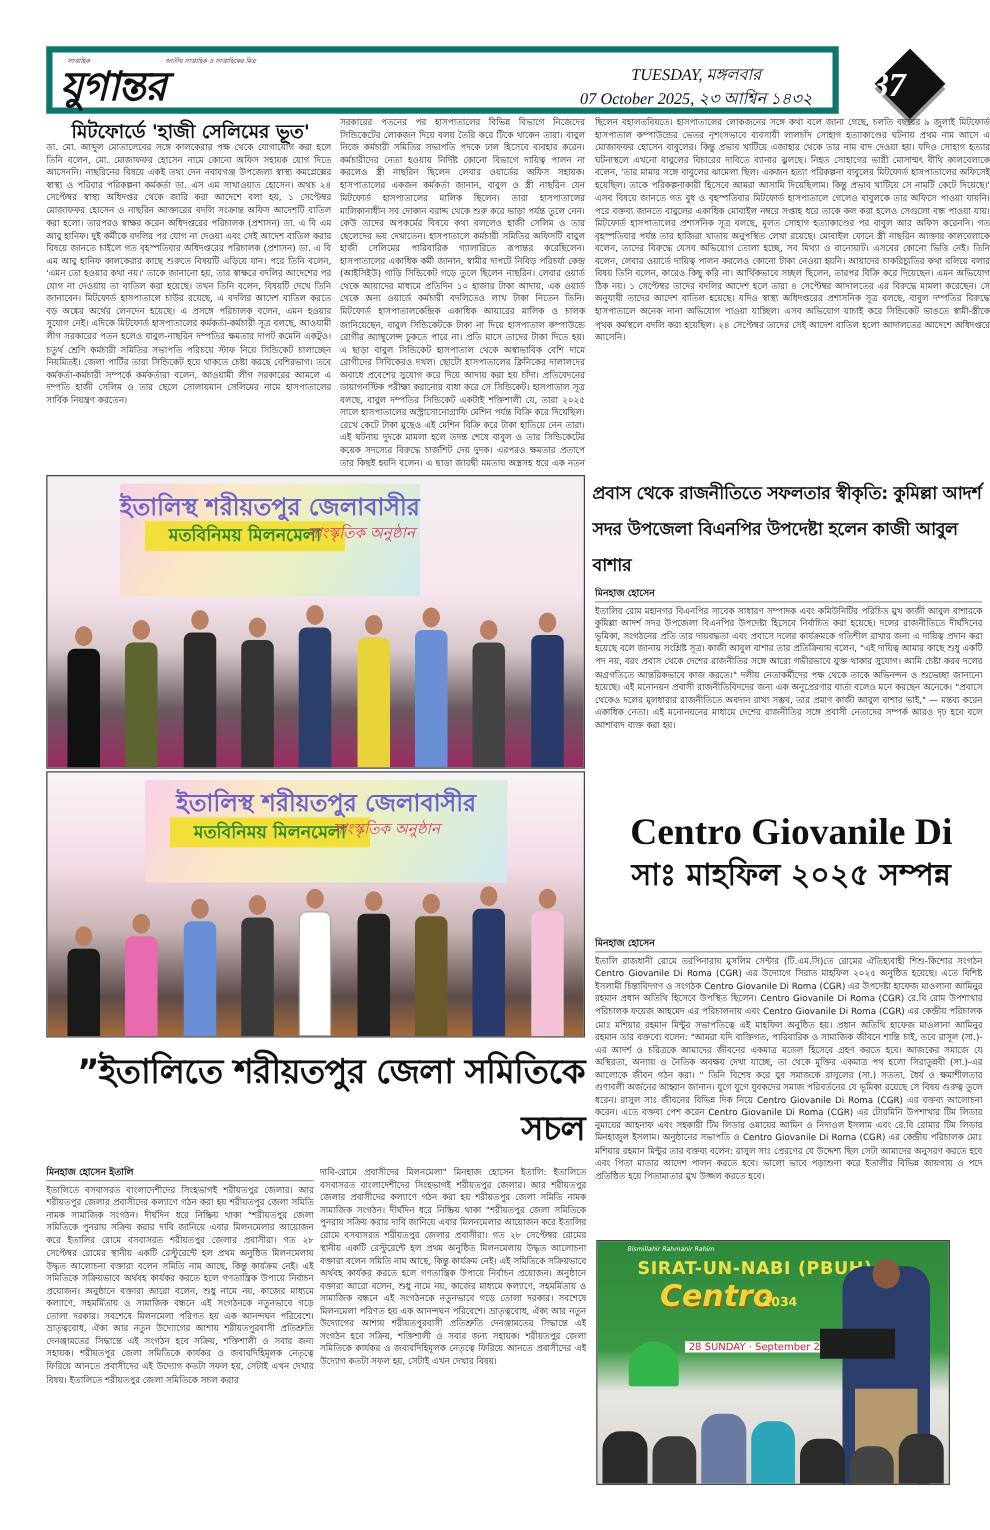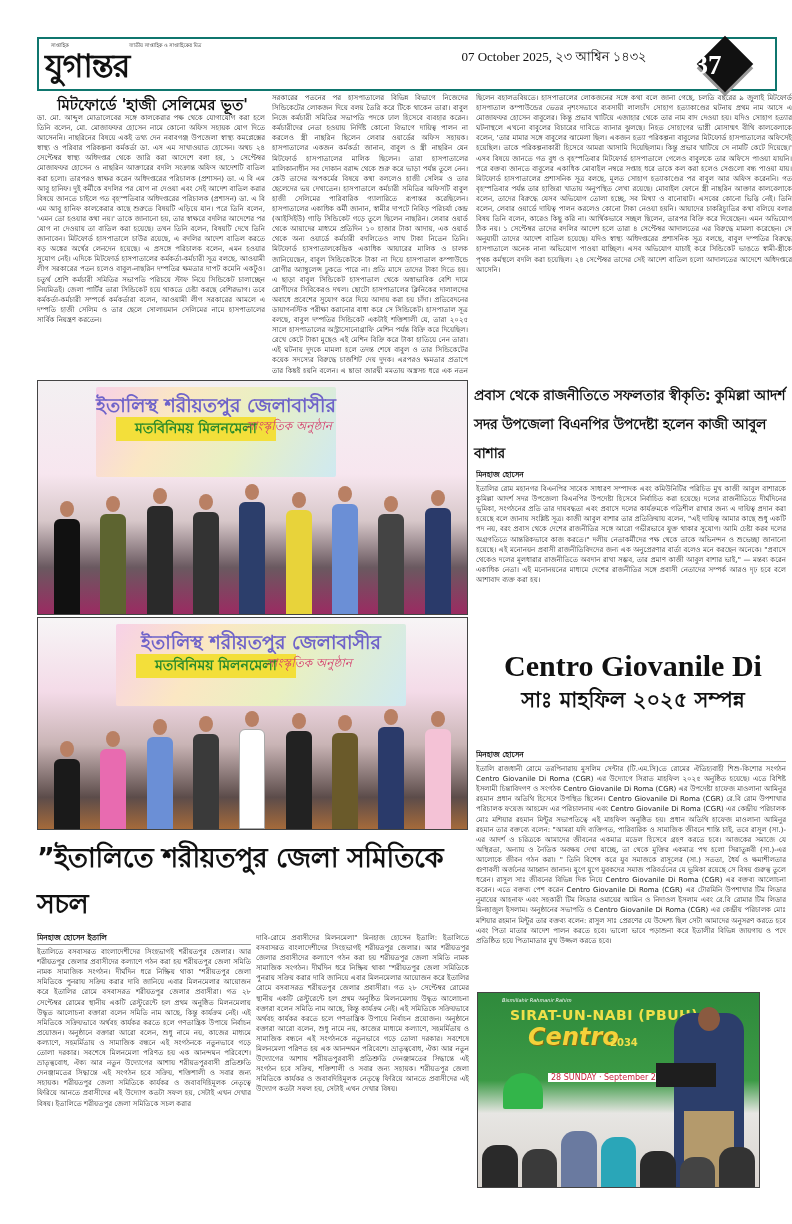--- a/index.html
+++ b/index.html
@@ -1,21 +1,21 @@
 <!DOCTYPE html>
 <html><head>
 <meta charset="utf-8">
 <style>
   * { box-sizing: border-box; margin: 0; padding: 0; }
   html, body { width: 792px; height: 1224px; background: #ffffff; overflow: hidden; }
   body { position: relative; font-family: "DejaVu Sans", sans-serif; color: #111; }
 
   .masthead {
-    position: absolute; left: 37px; top: 37px; width: 740px; height: 54px;
-    border: 2px solid #0f766e; background: #fff;
+    position: absolute; left: 37px; top: 37px; width: 634px; height: 54px;
+    border: 5px solid #0f766e; background: #fff; font-style: italic;
   }
   .logo-wrap { position: absolute; left: 6px; top: 3px; width: 200px; height: 46px; }
   .logo-small-left { position: absolute; left: 6px; top: 0; font-size: 5px; color: #222; }
   .logo-small-right { position: absolute; left: 84px; top: 0; font-size: 5px; color: #222; }
   .logo-text {
     position: absolute; left: 0; top: 4px; font-family: "DejaVu Serif", serif;
     font-size: 32px; font-weight: bold; letter-spacing: -1px; color: #111;
     transform: scaleY(1.0); line-height: 40px;
   }
   .dateline { position: absolute; left: 395px; top: 8px; width: 240px; text-align: center;
@@ -51,31 +51,31 @@
     font-size: 19px; color: #6f63c9; font-weight: bold; }
   .banner-sub { position: absolute; left: 20px; top: 30px; font-size: 14px; font-weight: bold; color: #2a8a2a;
     background: #f3df3a; padding: 0 19px; }
   .banner-script { position: absolute; left: 150px; top: 30px; font-size: 12px; color: #d43b6b; font-style: italic; }
   .people { position: absolute; left: 0; right: 0; bottom: 0; height: 62%;
     display: flex; align-items: flex-end; justify-content: space-around; padding: 0 6px; }
   .person { width: 26px; border-radius: 12px 12px 2px 2px; }
   .person .head { width: 14px; height: 16px; border-radius: 50%; background: #b98064; margin: 0 auto 2px; }
   .person .body { width: 26px; border-radius: 6px 6px 0 0; }
 
-  .headline-big { position: absolute; left: 37px; top: 835px; width: 431px; text-align: left;
+  .headline-big { position: absolute; left: 37px; top: 835px; width: 431px; text-align: right;
     font-size: 27px; font-weight: bold; line-height: 46px; color: #111; letter-spacing: -0.5px; }
 
   .byline { font-weight: bold; font-size: 7.5px; color: #111; border-bottom: 1px solid #999; margin-bottom: 2px; padding-bottom: 1px; }
 
   .headline-r1 { position: absolute; left: 474px; top: 381px; width: 318px; text-align: left;
     font-size: 14px; font-weight: bold; line-height: 29px; color: #111; letter-spacing: -0.3px; }
   .headline-r2 { position: absolute; left: 474px; top: 648px; width: 318px; text-align: center;
     font-weight: bold; color: #111; }
   .headline-r2 .latin { font-family: "Liberation Serif", serif; font-size: 30px; line-height: 35px; display: block; }
-  .headline-r2 .bn { font-size: 21px; line-height: 34px; display: block; }
+  .headline-r2 .bn { font-size: 24px; line-height: 34px; display: block; }
   .cgr-photo { left: 477px; top: 992px; width: 283px; height: 196px;
     background: linear-gradient(180deg, #2f8a3c 0%, #3b9a45 45%, #e7e6e3 62%, #d9d4cf 100%); }
   .mahfil-top { position: absolute; left: 24px; top: 4px; font-size: 5px; color: #fff; font-style: italic; }
   .mahfil-sirat { position: absolute; left: 32px; top: 14px; font-size: 14px; font-weight: bold; color: #f0e04a; letter-spacing: 0.5px; }
   .mahfil-title { position: absolute; left: 50px; top: 30px; font-size: 24px; font-weight: bold; font-style: italic; color: #f4d23a; text-shadow: 1px 1px 0 #8a6a10; }
   .mahfil-year { position: absolute; left: 132px; top: 44px; font-size: 10px; font-weight: bold; color: #f0e04a; }
   .mahfil-date { position: absolute; left: 70px; top: 80px; font-size: 8px; color: #c4243a; background: #fff; padding: 0 3px; }
   .dome { position: absolute; left: 25px; top: 80px; width: 40px; height: 36px; background: #33b54a; border-radius: 20px 20px 2px 2px; }
   .speaker { position: absolute; left: 196px; top: 20px; width: 70px; height: 176px; background: #2c3e6b; border-radius: 18px 18px 0 0; }
   .speaker .head { position: absolute; left: 24px; top: -6px; width: 22px; height: 24px; background: #8a5a40; border-radius: 50%; }
@@ -87,20 +87,21 @@
 </head>
 <body>
 
 <header class="masthead">
   <div class="logo-wrap">
     <span class="logo-small-left">সাপ্তাহিক</span>
     <span class="logo-small-right">জাতীয় সাপ্তাহিক ও সাপ্তাহিকের মিত্র</span>
     <span class="logo-text">যুগান্তর</span>
   </div>
   <div class="dateline">
+    <div>TUESDAY, মঙ্গলবার</div>
     <div>07 October 2025, ২৩ আশ্বিন ১৪৩২</div>
   </div>
   <div class="page-diamond"></div>
   <div class="page-num">37</div>
 </header>
 
 <h2 class="headline-1">মিটফোর্ডে 'হাজী সেলিমের ভূত'</h2>
 <div class="col" style="left:37px; top:113px; width:228px; height:260px; overflow:hidden;">
   <p>ডা. মো. আব্দুল মোতালেবের সঙ্গে কালকেরার পক্ষ থেকে যোগাযোগ করা হলে তিনি বলেন, মো. মোজাফফর হোসেন নামে কোনো অফিস সহায়ক যোগ দিতে আসেননি। নাছরিনের বিষয়ে একই তথ্য দেন নবাবগঞ্জ উপজেলা স্বাস্থ্য কমপ্লেক্সের স্বাস্থ্য ও পরিবার পরিকল্পনা কর্মকর্তা ডা. এস এম সাখাওয়াত হোসেন। অথচ ২৪ সেপ্টেম্বর স্বাস্থ্য অধিদপ্তর থেকে জারি করা আদেশে বলা হয়, ১ সেপ্টেম্বর মোজাফফর হোসেন ও নাছরিন আক্তারের বদলি সংক্রান্ত অফিস আদেশটি বাতিল করা হলো। তারপরও স্বাক্ষর করেন অধিদপ্তরের পরিচালক (প্রশাসন) ডা. এ বি এম আবু হানিফ। দুই কর্মীকে বদলির পর যোগ না দেওয়া এবং সেই আদেশ বাতিল করার বিষয়ে জানতে চাইলে গত বৃহস্পতিবার অধিদপ্তরের পরিচালক (প্রশাসন) ডা. এ বি এম আবু হানিফ কালকেরার কাছে শুরুতে বিষয়টি এড়িয়ে যান। পরে তিনি বলেন, 'এমন তো হওয়ার কথা নয়।' তাকে জানানো হয়, তার স্বাক্ষরে বদলির আদেশের পর যোগ না দেওয়ায় তা বাতিল করা হয়েছে। তখন তিনি বলেন, বিষয়টি দেখে তিনি জানাবেন। মিটফোর্ড হাসপাতালে চাউর রয়েছে, এ বদলির আদেশ বাতিল করতে বড় অঙ্কের অর্থের লেনদেন হয়েছে। এ প্রসঙ্গে পরিচালক বলেন, এমন হওয়ার সুযোগ নেই। এদিকে মিটফোর্ড হাসপাতালের কর্মকর্তা-কর্মচারী সূত্র বলছে, আওয়ামী লীগ সরকারের পতন হলেও বাবুল-নাছরিন দম্পতির ক্ষমতার দাপট কমেনি একটুও। চতুর্থ শ্রেণি কর্মচারী সমিতির সভাপতি পরিচয়ে স্টাফ নিয়ে সিন্ডিকেট চালাচ্ছেন নিয়মিতই। জেলা পার্টির তারা সিন্ডিকেট হয়ে থাকতে চেষ্টা করছে বেশিরভাগ। তবে কর্মকর্তা-কর্মচারী সম্পর্কে কর্মকর্তারা বলেন, আওয়ামী লীগ সরকারের আমলে এ দম্পতি হাজী সেলিম ও তার ছেলে সোলায়মান সেলিমের নামে হাসপাতালের সার্বিক নিয়ন্ত্রণ করতেন।</p>
 </div>

